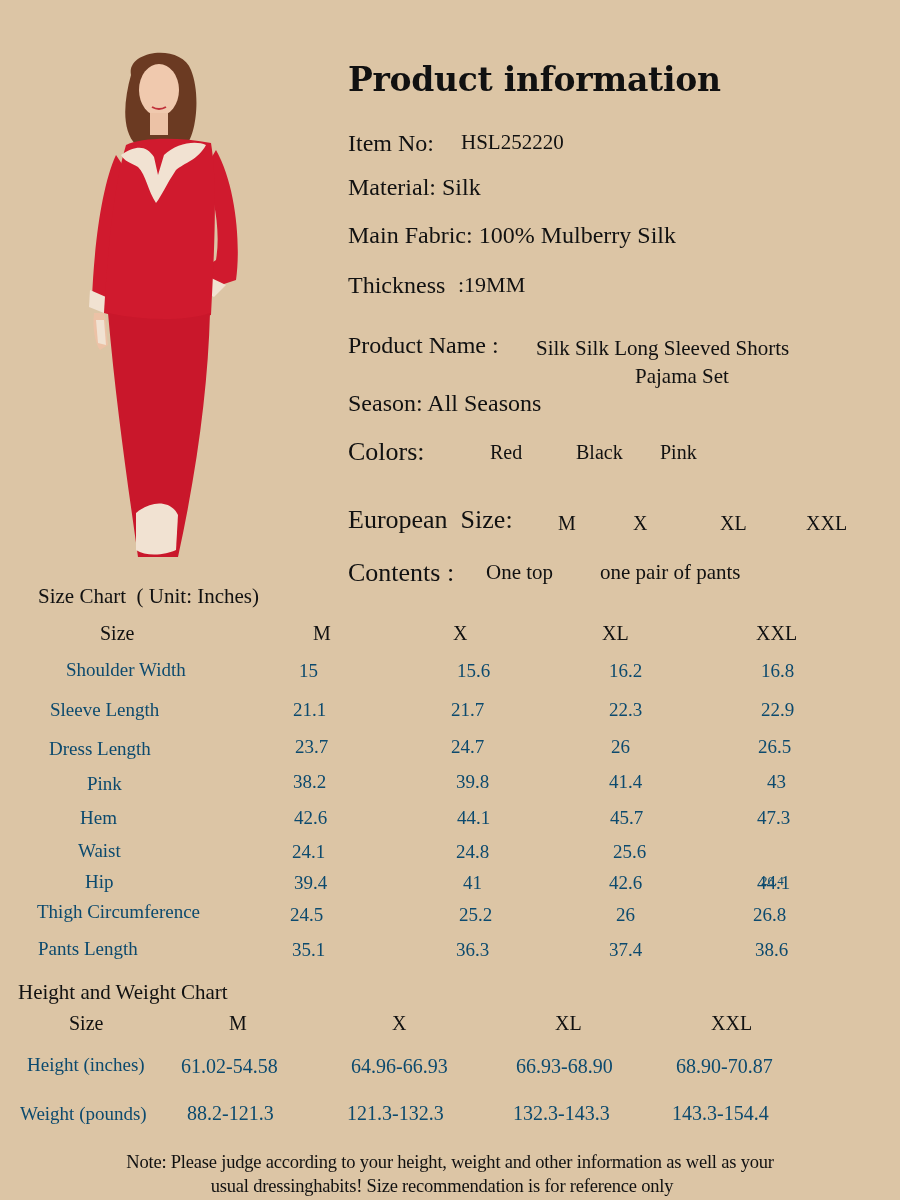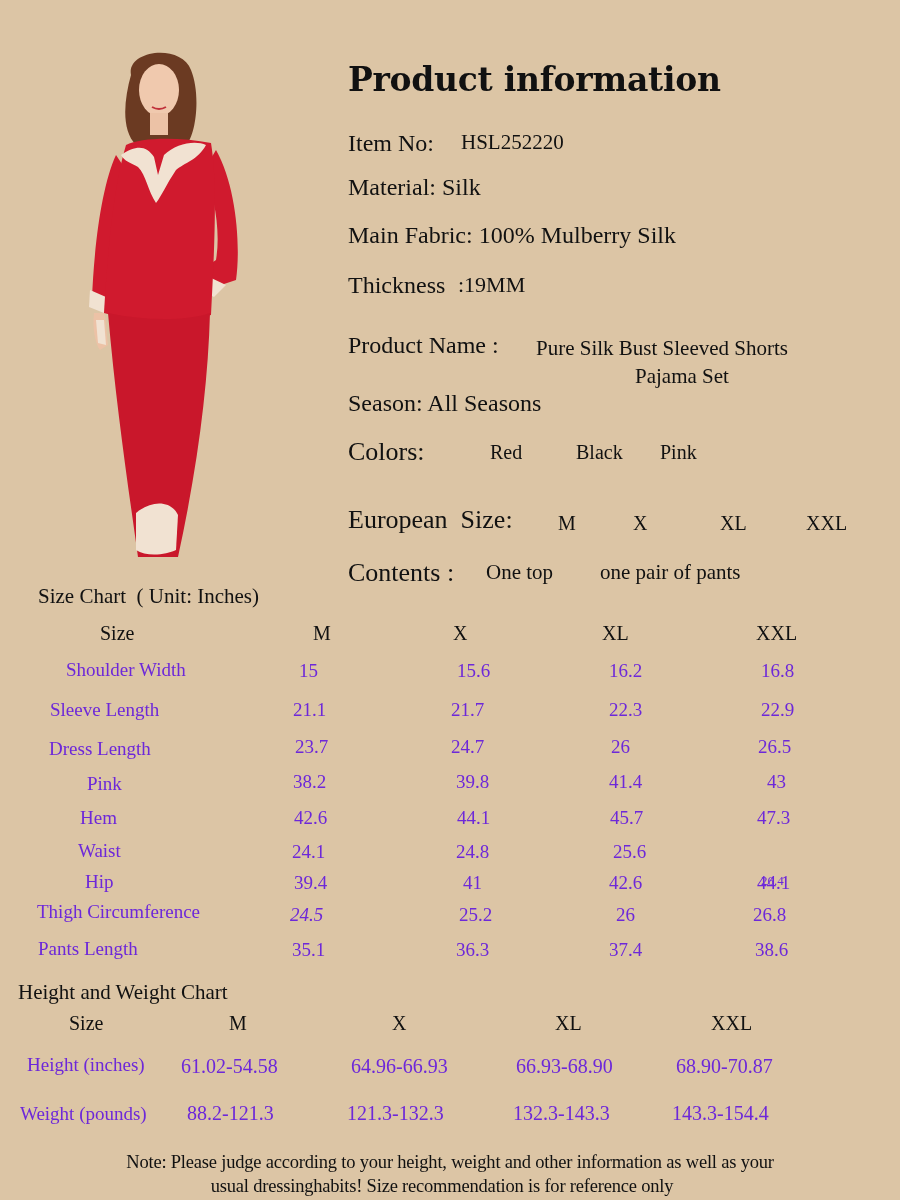--- a/index.html
+++ b/index.html
@@ -1,21 +1,21 @@
 <!DOCTYPE html>
 <html><head>
 <meta charset="utf-8">
 <style>
   * { box-sizing: border-box; margin: 0; padding: 0; }
   html, body { width: 900px; height: 1200px; background: #dcc5a5; overflow: hidden; }
   body { position: relative; font-family: "DejaVu Serif", "Liberation Serif", serif; color: #111; }
   .abs { position: absolute; white-space: nowrap; }
   .serif { font-family: "Liberation Serif", "DejaVu Serif", serif; }
   .dj { font-family: "DejaVu Serif", serif; }
-  .red { color: #6d28d9; }
+  .red { color: #0c4a6e; }
 
   
   #figure { position: absolute; left: 86px; top: 45px; width: 170px; height: 515px; }
 
   .title { left: 348px; top: 60px; font-size: 33px; font-weight: bold; letter-spacing: -0.3px; }
   .info { font-size: 23px; }
 </style>
 </head>
 <body>
 
@@ -52,21 +52,21 @@
 <div class="abs info serif" style="left:348px; top:130px; font-size:24px;">Item No:</div>
 <div class="abs serif" style="left:461px; top:130px; font-size:21px;">HSL252220</div>
 
 <div class="abs info serif" style="left:348px; top:174px; font-size:24px;">Material: Silk</div>
 <div class="abs info serif" style="left:348px; top:222px; font-size:24px;">Main Fabric: 100% Mulberry Silk</div>
 
 <div class="abs serif" style="left:348px; top:272px; font-size:24px;">Thickness</div>
 <div class="abs serif" style="left:458px; top:272px; font-size:22px;">:19MM</div>
 
 <div class="abs serif" style="left:348px; top:332px; font-size:24px;">Product Name :</div>
-<div class="abs serif" style="left:536px; top:336px; font-size:21px;">Pure Silk Bust Sleeved Shorts</div>
+<div class="abs serif" style="left:536px; top:336px; font-size:21px;">Silk Silk Long Sleeved Shorts</div>
 <div class="abs serif" style="left:635px; top:364px; font-size:21px;">Pajama Set</div>
 
 <div class="abs serif" style="left:348px; top:390px; font-size:24px;">Season: All Seasons</div>
 
 <div class="abs serif" style="left:348px; top:437px; font-size:26px;">Colors:</div>
 <div class="abs serif" style="left:490px; top:441px; font-size:20px;">Red</div>
 <div class="abs serif" style="left:576px; top:441px; font-size:20px;">Black</div>
 <div class="abs serif" style="left:660px; top:441px; font-size:20px;">Pink</div>
 
 <div class="abs serif" style="left:348px; top:505px; font-size:26px; white-space:pre;">European  Size:</div>
@@ -141,21 +141,21 @@
   <div>
     <div class="abs serif red" style="left:85px; top:871px; font-size:19px;">Hip</div>
     <div class="abs serif red" style="left:294px; top:872px; font-size:19px;">39.4</div>
     <div class="abs serif red" style="left:463px; top:872px; font-size:19px;">41</div>
     <div class="abs serif red" style="left:609px; top:872px; font-size:19px;">42.6</div>
     <div class="abs serif red" style="left:757px; top:872px; font-size:19px;">44.1</div>
   </div>
 
   <div>
     <div class="abs serif red" style="left:37px; top:901px; font-size:19px;">Thigh Circumference</div>
-    <div class="abs serif red" style="left:290px; top:904px; font-size:19px;font-style:italic;">24.5</div>
+    <div class="abs serif red" style="left:290px; top:904px; font-size:19px;">24.5</div>
     <div class="abs serif red" style="left:459px; top:904px; font-size:19px;">25.2</div>
     <div class="abs serif red" style="left:616px; top:904px; font-size:19px;">26</div>
     <div class="abs serif red" style="left:753px; top:904px; font-size:19px;">26.8</div>
   </div>
 
   <div>
     <div class="abs serif red" style="left:38px; top:938px; font-size:19px;">Pants Length</div>
     <div class="abs serif red" style="left:292px; top:939px; font-size:19px;">35.1</div>
     <div class="abs serif red" style="left:456px; top:939px; font-size:19px;">36.3</div>
     <div class="abs serif red" style="left:609px; top:939px; font-size:19px;">37.4</div>

